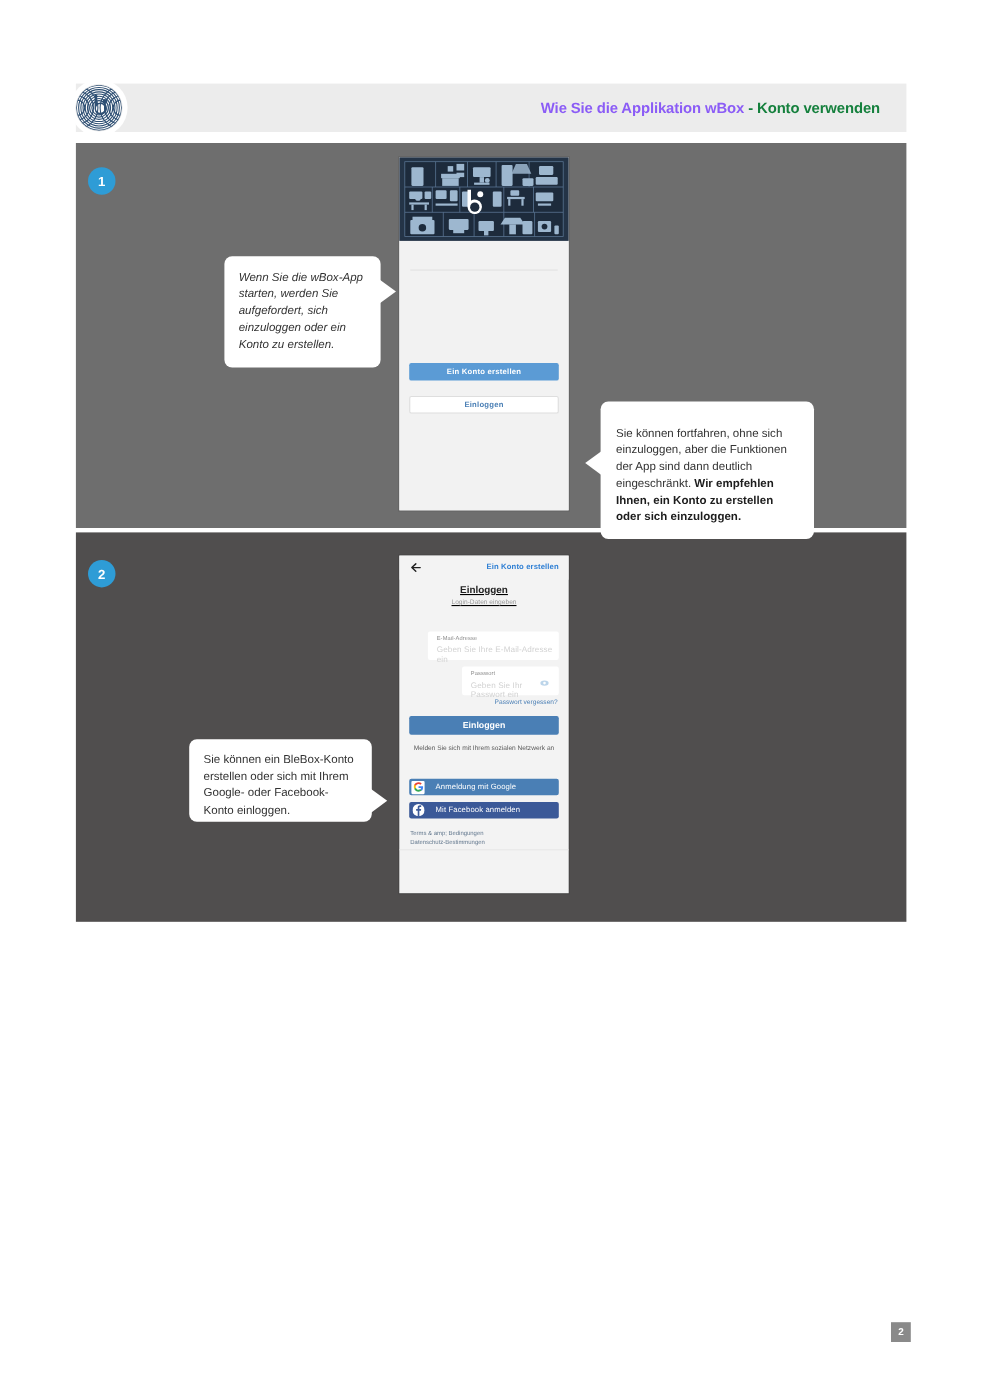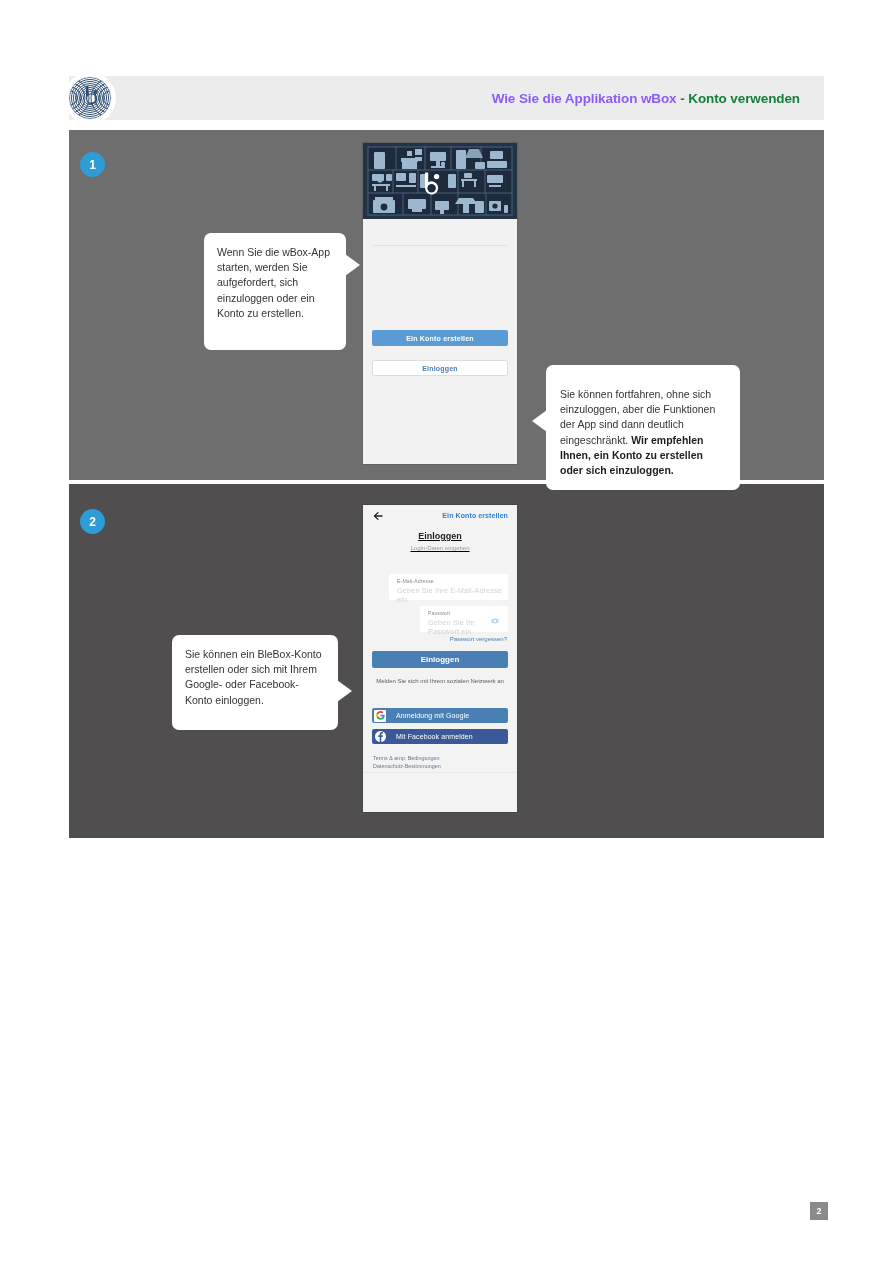--- a/index.html
+++ b/index.html
@@ -54,27 +54,27 @@
   }
   .bubble .txt{display:block;}
   .bubble .b{font-weight:bold;color:#1d1d1d;}
   .tail{
     position:absolute;width:0;height:0;
     border-top:11px solid transparent;border-bottom:11px solid transparent;
   }
   .tail-right{border-left:15px solid #ffffff;}
   .tail-left{border-right:15px solid #ffffff;}
 
-  .bubble-1{left:204px;top:233px;width:142px;padding:12px 13px 29px 13px;}
+  .bubble-1{left:204px;top:233px;width:142px;padding:12px 13px 13px 13px;font-style:italic;}
   .bubble-1 .tail{right:-14px;top:21px;}
 
   .bubble-2{left:546px;top:365px;width:194px;padding:22px 13px 12px 14px;}
   .bubble-2 .tail{left:-14px;top:45px;}
 
-  .bubble-3{left:172px;top:635px;width:166px;padding:12px 13px 22px 13px;}
+  .bubble-3{left:172px;top:672px;width:166px;padding:12px 13px 2px 13px;}
   .bubble-3 .tail{right:-14px;top:45px;}
 
   
   .phone{
     position:absolute;background:#f3f3f3;
     box-shadow:0 0 0 1px rgba(0,0,0,0.10);
     overflow:hidden;
     text-decoration:underline;
   }
   .phone-1{left:363px;top:143px;width:154px;height:321px;}

